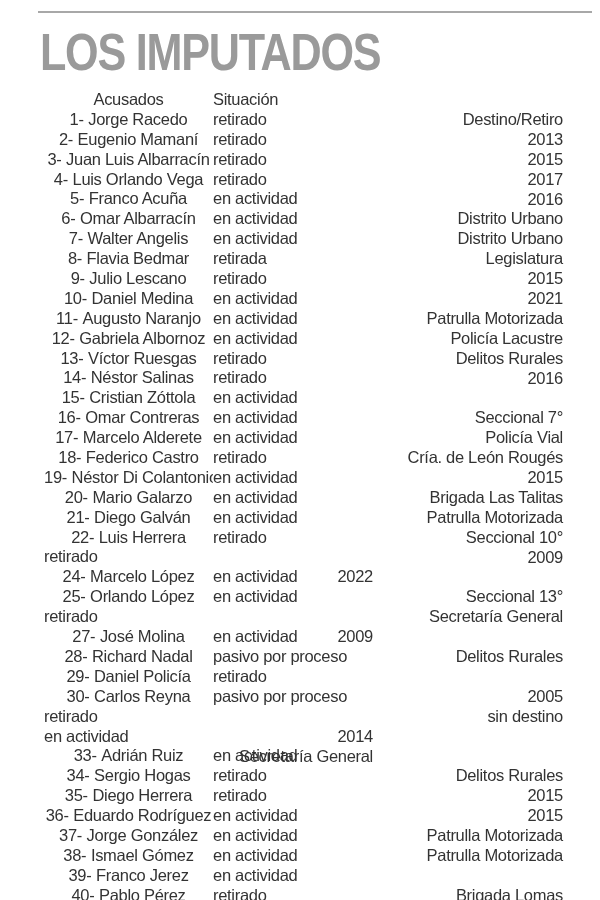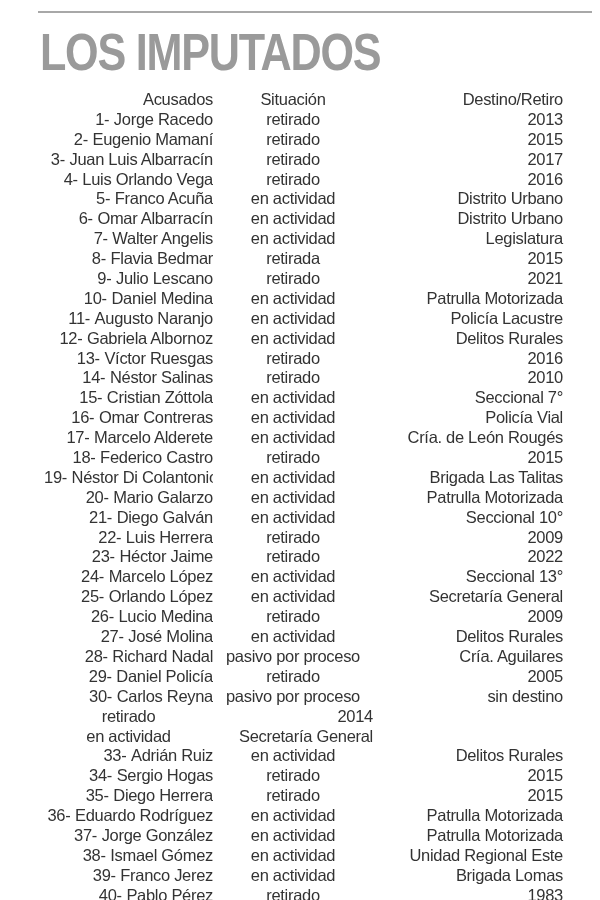--- a/index.html
+++ b/index.html
@@ -39,23 +39,23 @@
     display: grid;
     grid-template-columns: 1fr 160px 190px;
     padding: 0 37px 0 44px;
     height: 19.9px;
     line-height: 19.9px;
     font-size: 16.5px;
     letter-spacing: -0.3px;
     color: #333333;
     white-space: nowrap;
   }
-  .c-name   { text-align: right;  overflow: hidden; }
-  .c-status { text-align: center; }
-  .c-dest   { text-align: right; }
+  .c-name   { text-align: center;  overflow: hidden; }
+  .c-status { text-align: left; }
+  .c-dest   { text-align: right; margin-top: 20px; }
   .num { margin-right: 0.28em; }
 </style>
 </head>
 <body>
 
 <div class="sheet">
   <div class="top-rule"></div>
   <h1 class="title">LOS IMPUTADOS</h1>
 
   <div class="table">
@@ -126,21 +126,20 @@
           <div class="c-dest">Delitos Rurales</div>
         </div>
         <div class="row">
           <div class="c-name"><span class="num">13-</span><span>Víctor Ruesgas</span></div>
           <div class="c-status">retirado</div>
           <div class="c-dest">2016</div>
         </div>
         <div class="row">
           <div class="c-name"><span class="num">14-</span><span>Néstor Salinas</span></div>
           <div class="c-status">retirado</div>
-          <div class="c-dest">2010</div>
         </div>
         <div class="row">
           <div class="c-name"><span class="num">15-</span><span>Cristian Zóttola</span></div>
           <div class="c-status">en actividad</div>
           <div class="c-dest">Seccional 7°</div>
         </div>
         <div class="row">
           <div class="c-name"><span class="num">16-</span><span>Omar Contreras</span></div>
           <div class="c-status">en actividad</div>
           <div class="c-dest">Policía Vial</div>
@@ -169,48 +168,45 @@
           <div class="c-name"><span class="num">21-</span><span>Diego Galván</span></div>
           <div class="c-status">en actividad</div>
           <div class="c-dest">Seccional 10°</div>
         </div>
         <div class="row">
           <div class="c-name"><span class="num">22-</span><span>Luis Herrera</span></div>
           <div class="c-status">retirado</div>
           <div class="c-dest">2009</div>
         </div>
         <div class="row">
-          <div class="c-name"><span class="num">23-</span><span>Héctor Jaime</span></div>
           <div class="c-status">retirado</div>
           <div class="c-dest">2022</div>
         </div>
         <div class="row">
           <div class="c-name"><span class="num">24-</span><span>Marcelo López</span></div>
           <div class="c-status">en actividad</div>
           <div class="c-dest">Seccional 13°</div>
         </div>
         <div class="row">
           <div class="c-name"><span class="num">25-</span><span>Orlando López</span></div>
           <div class="c-status">en actividad</div>
           <div class="c-dest">Secretaría General</div>
         </div>
         <div class="row">
-          <div class="c-name"><span class="num">26-</span><span>Lucio Medina</span></div>
           <div class="c-status">retirado</div>
           <div class="c-dest">2009</div>
         </div>
         <div class="row">
           <div class="c-name"><span class="num">27-</span><span>José Molina</span></div>
           <div class="c-status">en actividad</div>
           <div class="c-dest">Delitos Rurales</div>
         </div>
         <div class="row">
           <div class="c-name"><span class="num">28-</span><span>Richard Nadal</span></div>
           <div class="c-status">pasivo por proceso</div>
-          <div class="c-dest">Cría. Aguilares</div>
         </div>
         <div class="row">
           <div class="c-name"><span class="num">29-</span><span>Daniel Policía</span></div>
           <div class="c-status">retirado</div>
           <div class="c-dest">2005</div>
         </div>
         <div class="row">
           <div class="c-name"><span class="num">30-</span><span>Carlos Reyna</span></div>
           <div class="c-status">pasivo por proceso</div>
           <div class="c-dest">sin destino</div>
@@ -244,21 +240,20 @@
           <div class="c-dest">Patrulla Motorizada</div>
         </div>
         <div class="row">
           <div class="c-name"><span class="num">37-</span><span>Jorge González</span></div>
           <div class="c-status">en actividad</div>
           <div class="c-dest">Patrulla Motorizada</div>
         </div>
         <div class="row">
           <div class="c-name"><span class="num">38-</span><span>Ismael Gómez</span></div>
           <div class="c-status">en actividad</div>
-          <div class="c-dest">Unidad Regional Este</div>
         </div>
         <div class="row">
           <div class="c-name"><span class="num">39-</span><span>Franco Jerez</span></div>
           <div class="c-status">en actividad</div>
           <div class="c-dest">Brigada Lomas</div>
         </div>
         <div class="row">
           <div class="c-name"><span class="num">40-</span><span>Pablo Pérez</span></div>
           <div class="c-status">retirado</div>
           <div class="c-dest">1983</div>

